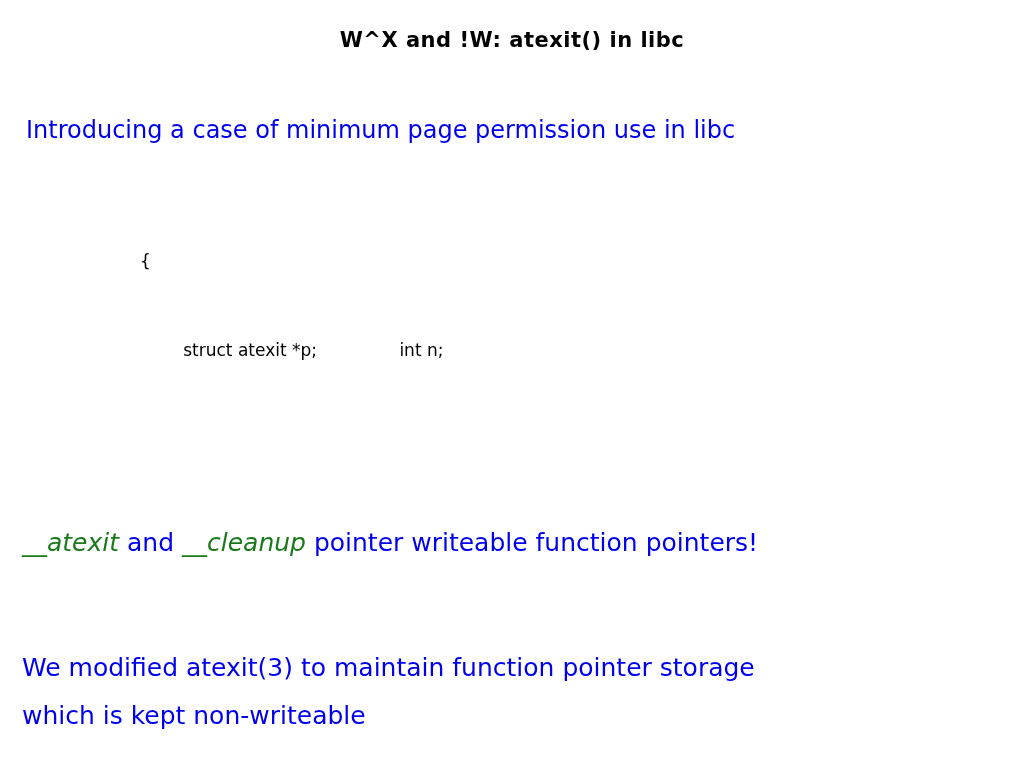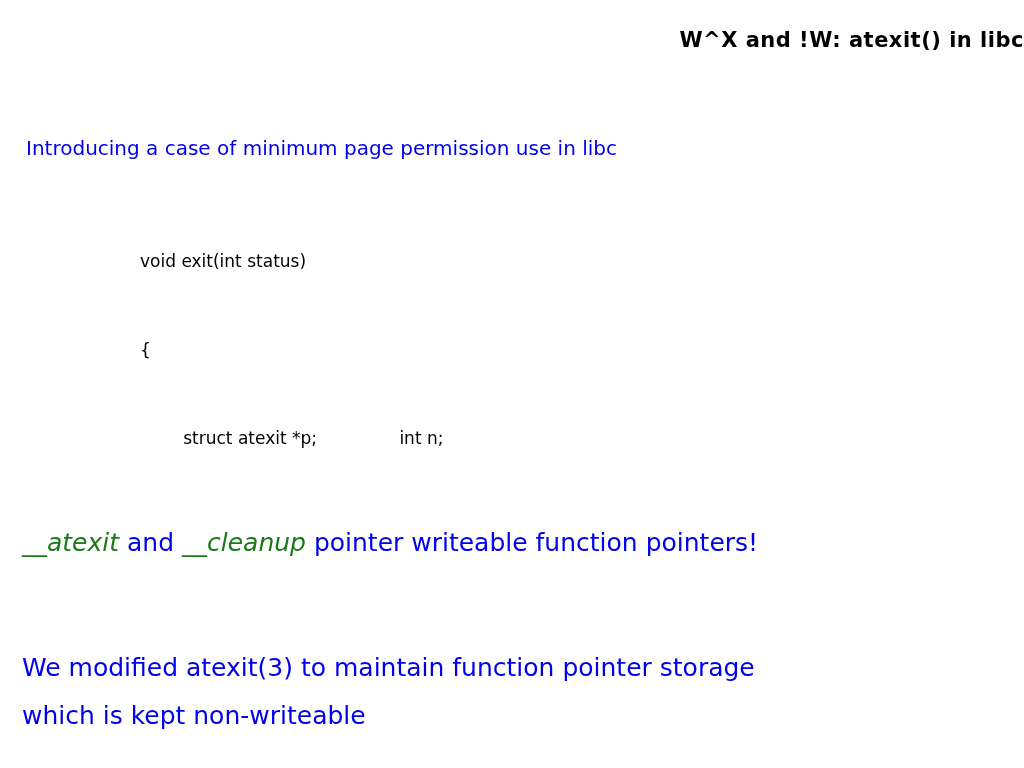--- a/index.html
+++ b/index.html
@@ -16,34 +16,34 @@
   .slide {
     position: relative;
     width: 1024px;
     height: 768px;
   }
   .slide-title {
     position: absolute;
     top: 28px;
     left: 0;
     width: 1024px;
-    text-align: right;
+    text-align: center;
     font-family: "DejaVu Sans", sans-serif;
     font-weight: bold;
     font-size: 21px;
     letter-spacing: 0.5px;
     color: #000000;
     white-space: pre;
   }
   .intro-line {
     position: absolute;
-    top: 136px;
+    top: 116px;
     left: 26px;
     font-family: "DejaVu Sans", sans-serif;
-    font-size: 20px;
+    font-size: 24px;
     color: #0000ee;
     white-space: pre;
   }
   .code-block {
     position: absolute;
     top: 188px;
     left: 140px;
     font-family: "DejaVu Sans", sans-serif;
     font-size: 17px;
     color: #000000;
@@ -82,21 +82,20 @@
 </head>
 <body>
 
 <div class="slide">
 
   <div class="slide-title">W^X and !W: atexit() in libc</div>
 
   <div class="intro-line">Introducing a case of minimum page permission use in libc</div>
 
   <div class="code-block">
-    <div class="code-line">void exit(int status)</div>
     <div class="code-line">{</div>
     <div class="code-line">	struct atexit *p;		int n;</div>
     <div class="code-line">&nbsp;</div>
     
     
     
     
     
   </div>
 

